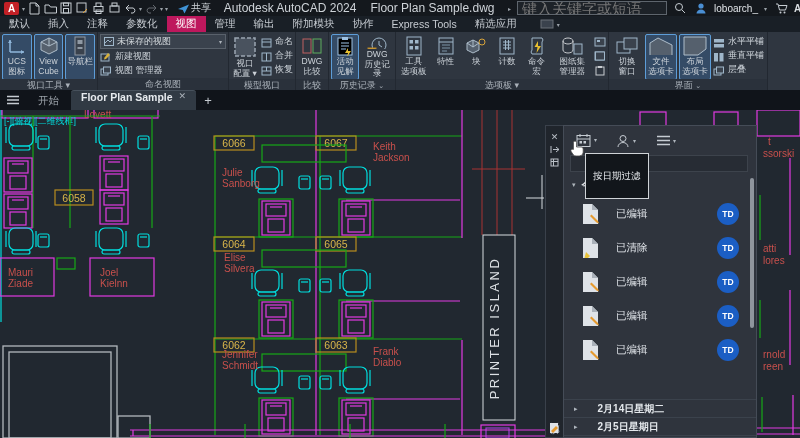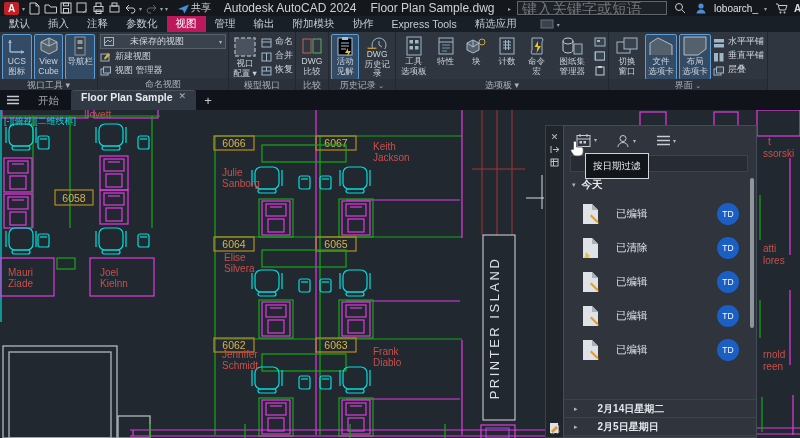--- a/index.html
+++ b/index.html
@@ -31,21 +31,21 @@
   #ribbon{left:0;top:32px;width:800px;height:58px;background:#2f3640;display:flex}
   .rgroup{display:flex;flex-direction:column;border-right:1px solid #222831}
   .rbody{display:flex;align-items:flex-start;gap:2px;padding:2px 2px 0 2px;height:45px}
   .rfoot{height:12px;font-size:9px;color:#aab1b9;text-align:center;line-height:12px;background:#2a313b;white-space:nowrap;overflow:hidden}
   .bb{width:30px;height:44px;display:flex;flex-direction:column;align-items:center;justify-content:flex-start;
       font-size:8.5px;line-height:1.12;color:#ccd2d8;text-align:center;border:1px solid transparent;border-radius:2px}
   .bb svg{margin:1px 0}
   .bb.on{background:rgba(64,122,182,.32);border:1px solid #5d9dd8}
   .srcol{display:flex;flex-direction:column;justify-content:flex-start;gap:1px;padding-top:1px}
   .sr{display:flex;align-items:flex-end;gap:3px;font-size:9px;height:13px;color:#ccd2d8;white-space:nowrap}
-  .nvdrop{display:flex;align-items:center;gap:16px;width:118px;height:13px;background:#3a424d;border:1px solid #59616b;
+  .nvdrop{display:flex;align-items:center;gap:3px;width:118px;height:13px;background:#3a424d;border:1px solid #59616b;
           font-size:9px;color:#d5dade;padding:0 3px}
   .nvdrop .dd{margin-left:auto;font-size:6px;color:#aeb5bc}
 
   
   #filetabs{left:0;top:90px;width:800px;height:20px;background:#10141a;display:flex;align-items:flex-end;font-size:10.5px}
   #ft-menu{width:26px;height:20px;display:flex;align-items:center;justify-content:center}
   #ft-start{padding:0 12px;height:18px;display:flex;align-items:center;color:#9aa1a8}
   #ft-doc{padding:0 10px;height:19px;display:flex;align-items:flex-start;gap:6px;background:#313a44;color:#e6eaee;
           border-top:1px solid #47515c;border-radius:3px 3px 0 0;font-weight:bold}
   #ft-doc .x{color:#aab1b8;font-weight:normal;font-size:9px}
@@ -58,30 +58,30 @@
   #panel{left:545px;top:125px;width:212px;height:313px;display:flex;z-index:5}
   #rail{width:17px;background:#20252c;border:1px solid #3a414b;border-right:none;display:flex;flex-direction:column;align-items:center;padding-top:4px}
   #rail .ric{color:#b9bfc6;font-size:9px;height:13px;display:flex;align-items:center}
   #rail-title{writing-mode:vertical-rl;text-orientation:upright;font-size:9px;color:#b9bfc6;margin-top:auto;letter-spacing:1px}
   #rail-bottom-icon{margin:3px 0 3px 0}
   #pbody{flex:1;background:#2f343d;border:1px solid #454c57;position:relative;overflow:hidden}
   #ptools{position:absolute;left:12px;top:7px;display:flex;gap:20px;align-items:center}
   .ptool{display:flex;align-items:flex-start;gap:2px}
   .ptool .dd{font-size:6px;color:#aeb5bc;margin-top:3px}
   #pfilter{position:absolute;left:6px;top:29px;width:176px;height:15px;background:#272c34;border:1px solid #3d434c}
-  #tooltip{position:absolute;left:21px;top:27px;height:16px;padding:4px 7px;background:#12161b;border:1px solid #cfd3d7;
+  #tooltip{position:absolute;left:21px;top:27px;height:16px;padding:14px 7px;background:#12161b;border:1px solid #cfd3d7;
            color:#eef1f4;font-size:9.5px;display:flex;align-items:center;z-index:3;white-space:nowrap}
   #hand-cursor{position:absolute;left:5px;top:14px;z-index:4}
   #sec-today{position:absolute;left:8px;top:52px;display:flex;align-items:center;gap:6px;font-size:10.5px;color:#e8ebee;font-weight:bold}
   #sec-today .car{font-size:7px;color:#aeb5bc}
   .pitem{position:absolute;left:0;width:193px;height:32px;display:flex;align-items:center}
   .pitem .icon{margin-left:16px;width:22px;display:flex;justify-content:center}
   .pitem .lbl{margin-left:14px;font-size:10.5px;color:#dfe3e8}
   .pitem .av{margin-left:auto;margin-right:18px;width:22px;height:22px;border-radius:50%;background:#1b5ec4;
-             color:#fff;font-size:8.5px;font-weight:normal;display:flex;align-items:center;justify-content:center}
+             color:#fff;font-size:8.5px;font-weight:bold;display:flex;align-items:center;justify-content:center}
   .pdate{position:absolute;left:0;width:193px;height:17px;display:flex;align-items:center;gap:20px;
          font-size:10px;font-weight:bold;color:#e4e8ec;border-top:1px solid #3b424c;padding-left:10px}
   .pdate .car{font-size:7px;color:#aeb5bc;font-weight:normal}
   #pscroll{position:absolute;right:2px;top:52px;width:4px;height:150px;background:#8f959d;border-radius:2px}
 </style>
 </head>
 <body>
 
 <div id="titlebar" class="abs">
   <div id="acad-logo">A</div>

